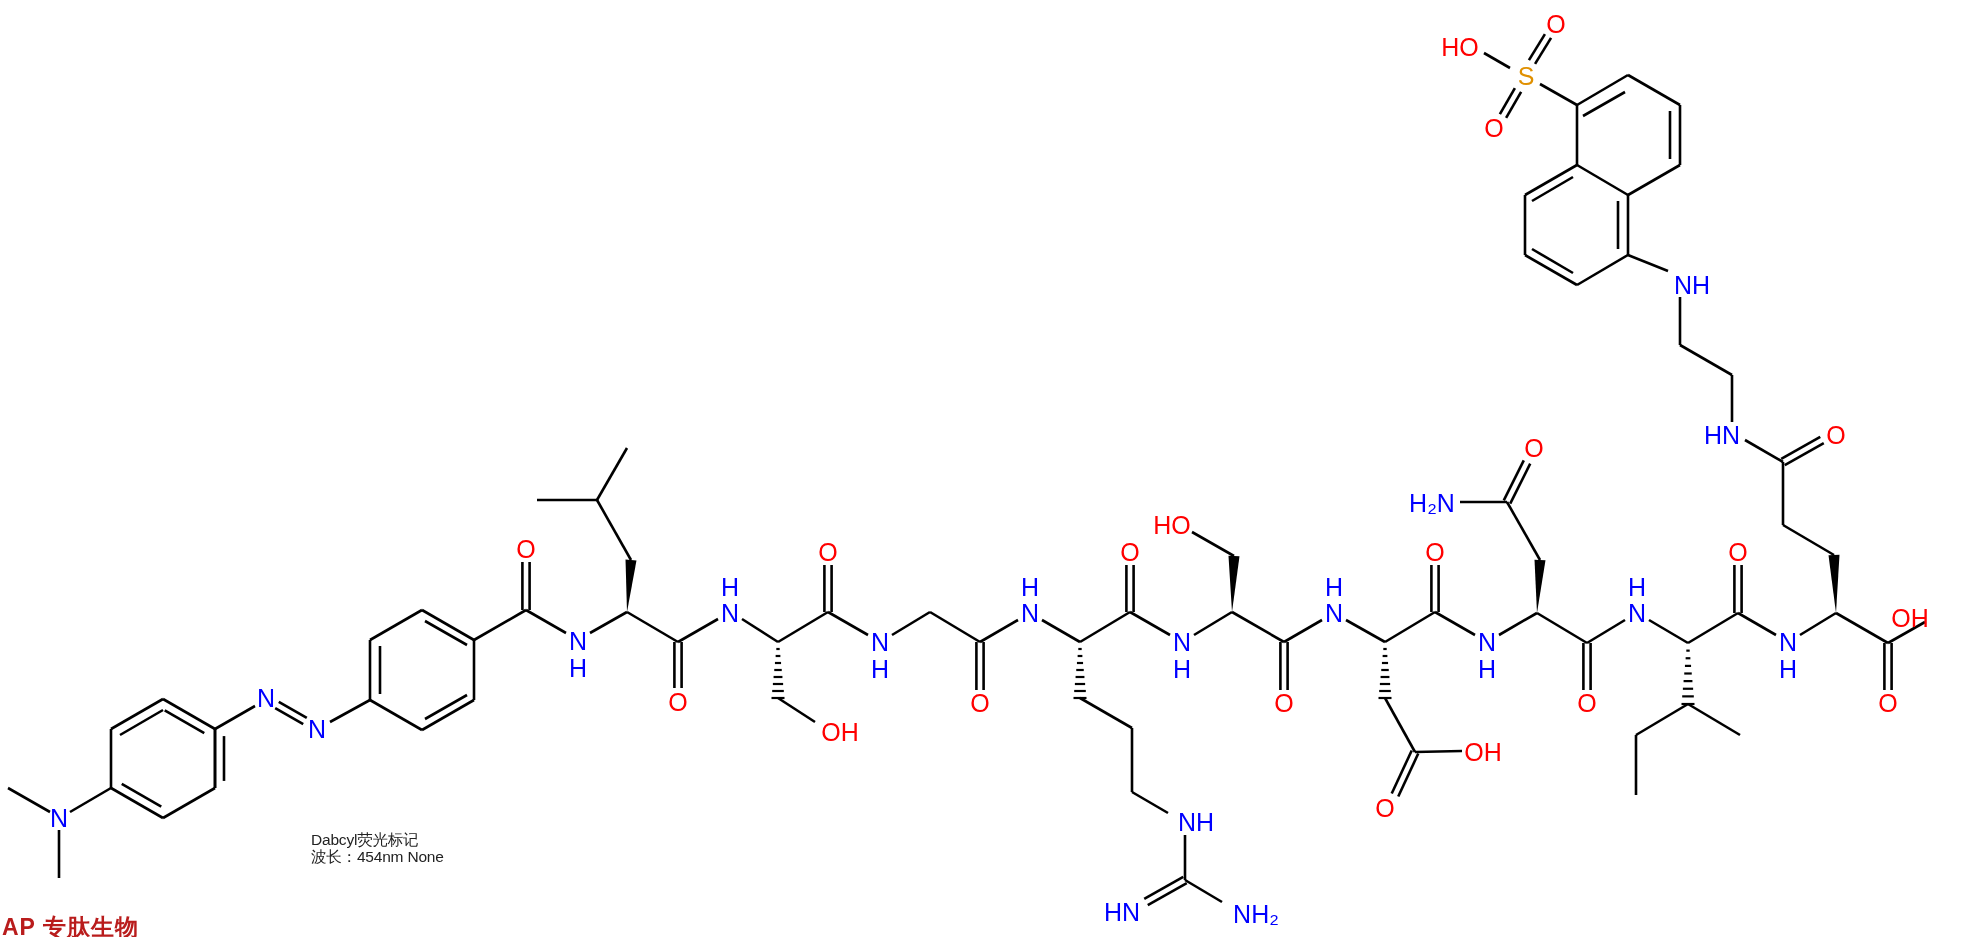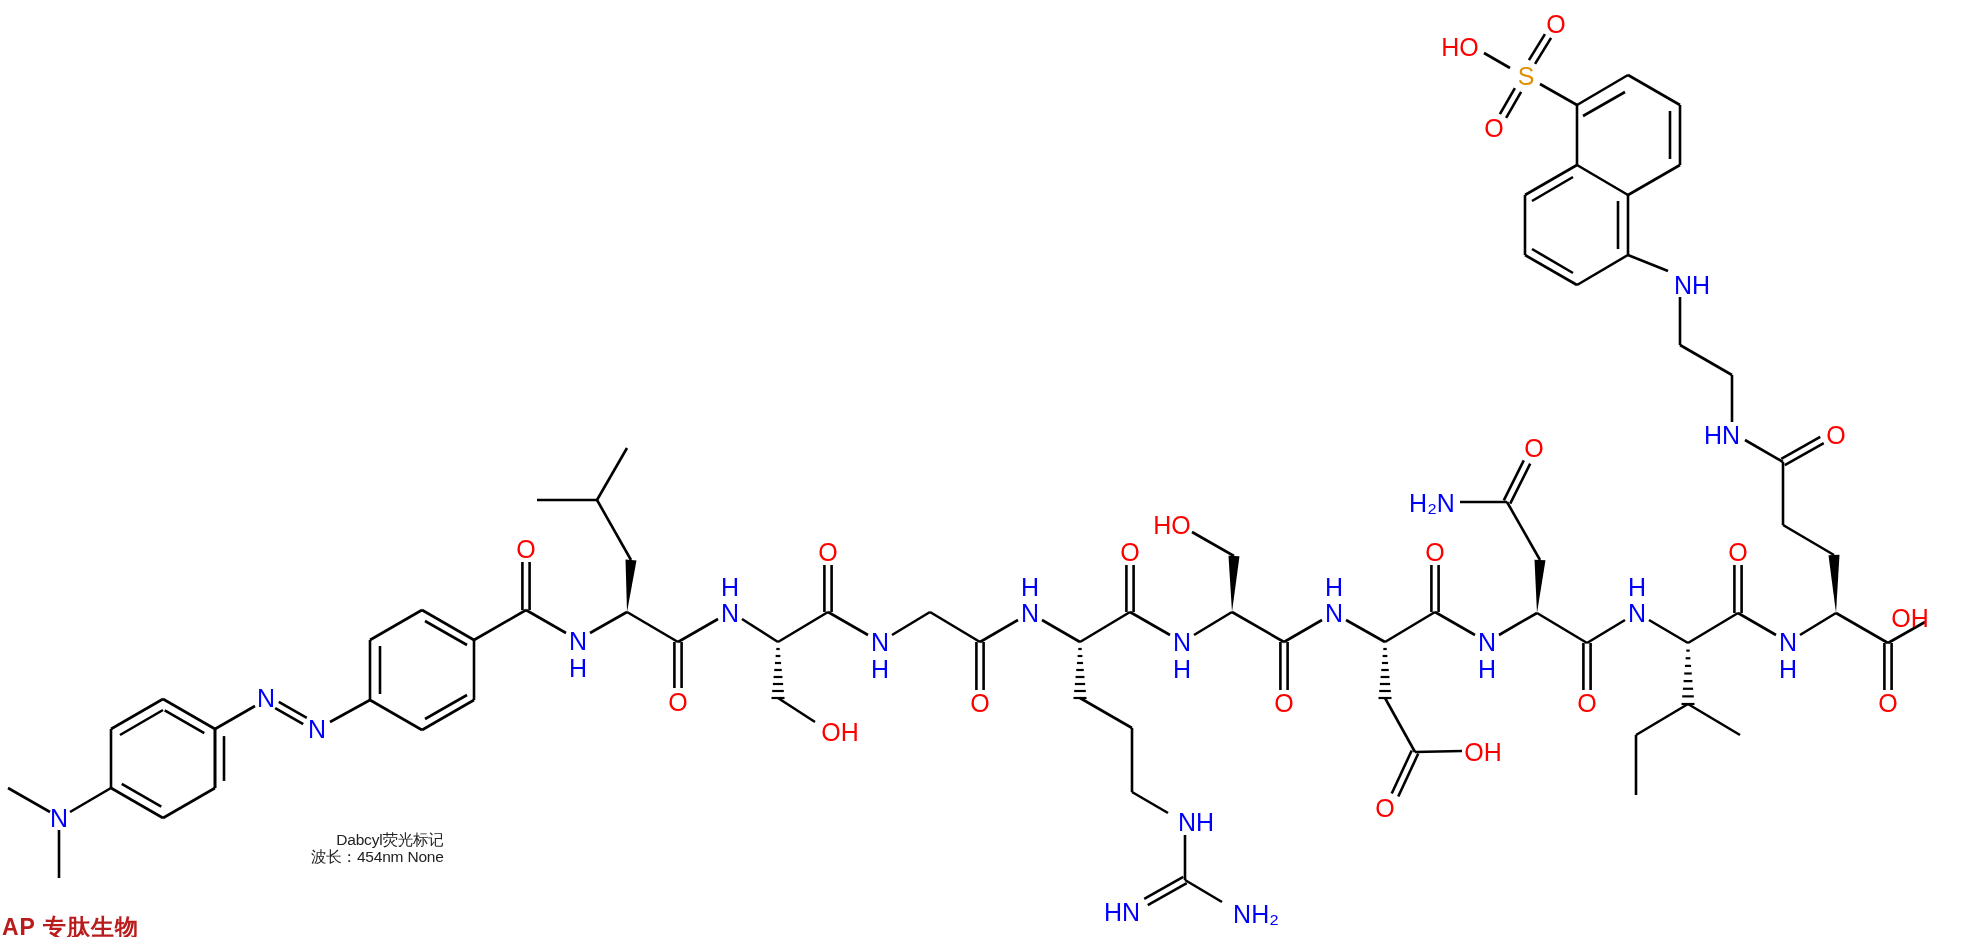--- a/index.html
+++ b/index.html
@@ -1,20 +1,20 @@
 <!DOCTYPE html>
 <html><head>
 <meta charset="utf-8">
 <style>
   html, body { margin: 0; padding: 0; background: #ffffff; }
   body { width: 1980px; height: 937px; overflow: hidden; position: relative; font-family: "Liberation Sans", sans-serif; }
   #canvas { position: absolute; left: 0; top: 0; }
   .bond { stroke: #000; stroke-width: 2.6; fill: none; stroke-linecap: butt; }
   .lbl { font-family: "Liberation Sans", sans-serif; font-size: 25px; text-anchor: middle; dominant-baseline: central; }
-  .caption { position: absolute; left: 311px; top: 831px; font-family: "Liberation Sans", sans-serif; font-size: 15.5px; line-height: 17px; color: #222; letter-spacing: -0.2px; text-align: right; }
+  .caption { position: absolute; left: 311px; top: 831px; font-family: "Liberation Sans", sans-serif; font-size: 15.5px; line-height: 17px; color: #222; letter-spacing: -0.2px; }
   .watermark { position: absolute; left: 2px; top: 912px; font-family: "Liberation Sans", sans-serif; font-size: 23px; font-weight: bold; color: #b91c1c; letter-spacing: 1px; }
 </style>
 </head>
 <body>
 
 <svg id="canvas" width="1980" height="937" viewBox="0 0 1980 937" xmlns="http://www.w3.org/2000/svg">
   <g id="bonds">
       <line x1="8" y1="788" x2="50" y2="812" class="bond"></line>
       <line x1="59" y1="830" x2="59" y2="878" class="bond"></line>
       <line x1="70" y1="812" x2="111" y2="788" class="bond"></line>

